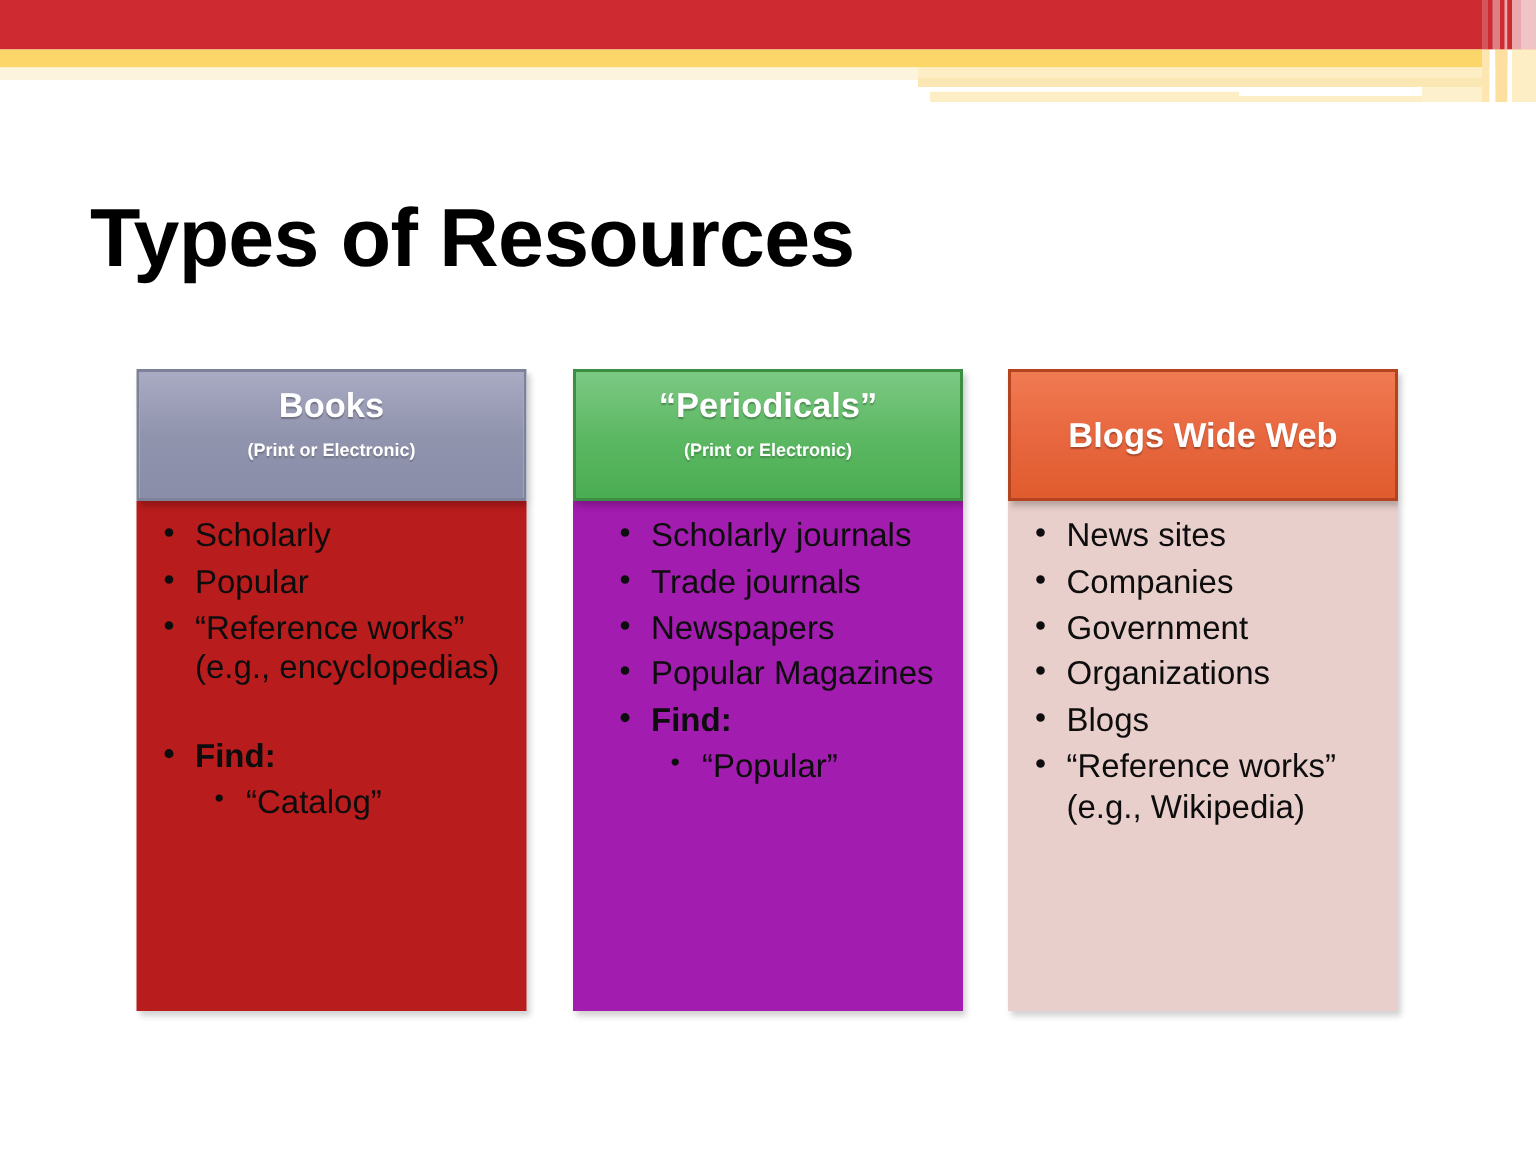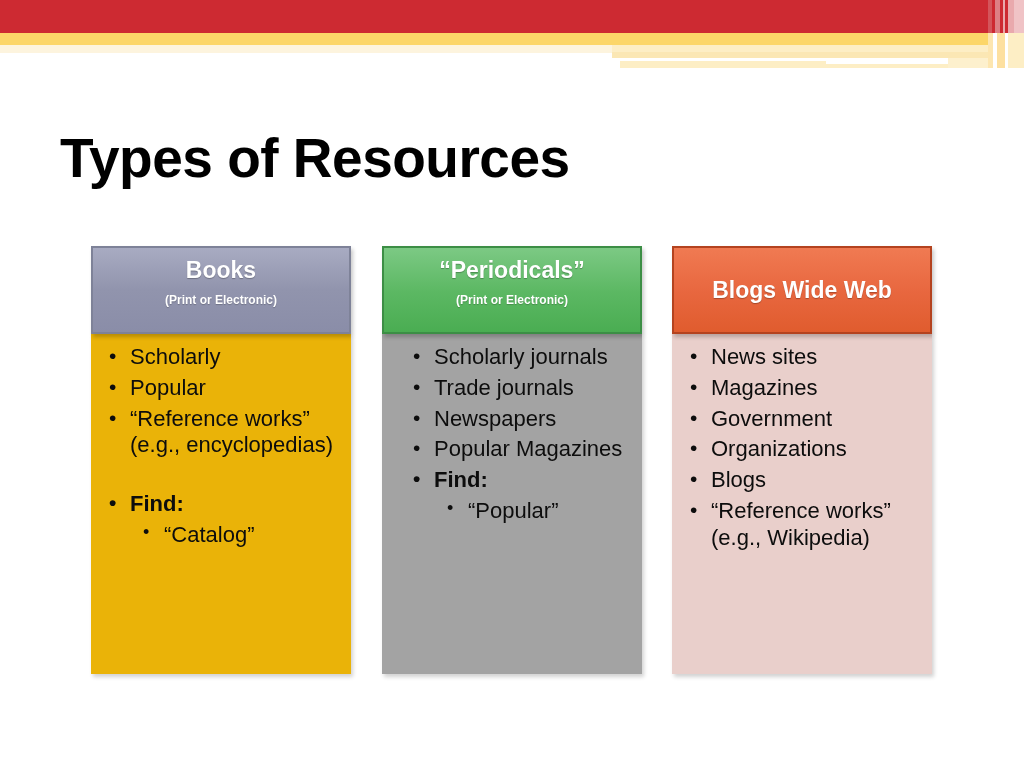--- a/index.html
+++ b/index.html
@@ -156,22 +156,22 @@
     background: linear-gradient(to bottom, #f07a52 0%, #e8673f 52%, #e05c2e 100%);
     border: 2px solid #b4431f;
   }
 
   .col-body {
     box-sizing: border-box;
     height: 340px;
     padding: 10px 10px 8px 10px;
     box-shadow: 2px 3px 4px rgba(0,0,0,0.18);
   }
-  .col-1 .col-body { background: #eab308; }
-  .col-2 .col-body { background: #a3a3a3; padding-left: 23px; }
+  .col-1 .col-body { background: #b91c1c; }
+  .col-2 .col-body { background: #a21caf; padding-left: 23px; }
   .col-3 .col-body { background: #e9cfcb; }
 
   ul.bullets {
     list-style: none;
     margin: 0;
     padding: 0;
     color: #0d0d0d;
   }
   ul.bullets li {
     position: relative;
@@ -274,21 +274,21 @@
       </div>
     </div>
 
     <div class="col col-3">
       <div class="col-head one-line">
         <div class="head-title">Blogs Wide Web</div>
       </div>
       <div class="col-body">
         <ul class="bullets">
           <li>News sites</li>
-          <li>Magazines</li>
+          <li>Companies</li>
           <li>Government</li>
           <li>Organizations</li>
           <li>Blogs</li>
           <li>“Reference works” (e.g., Wikipedia)</li>
         </ul>
       </div>
     </div>
 
   </div>
 </div>

